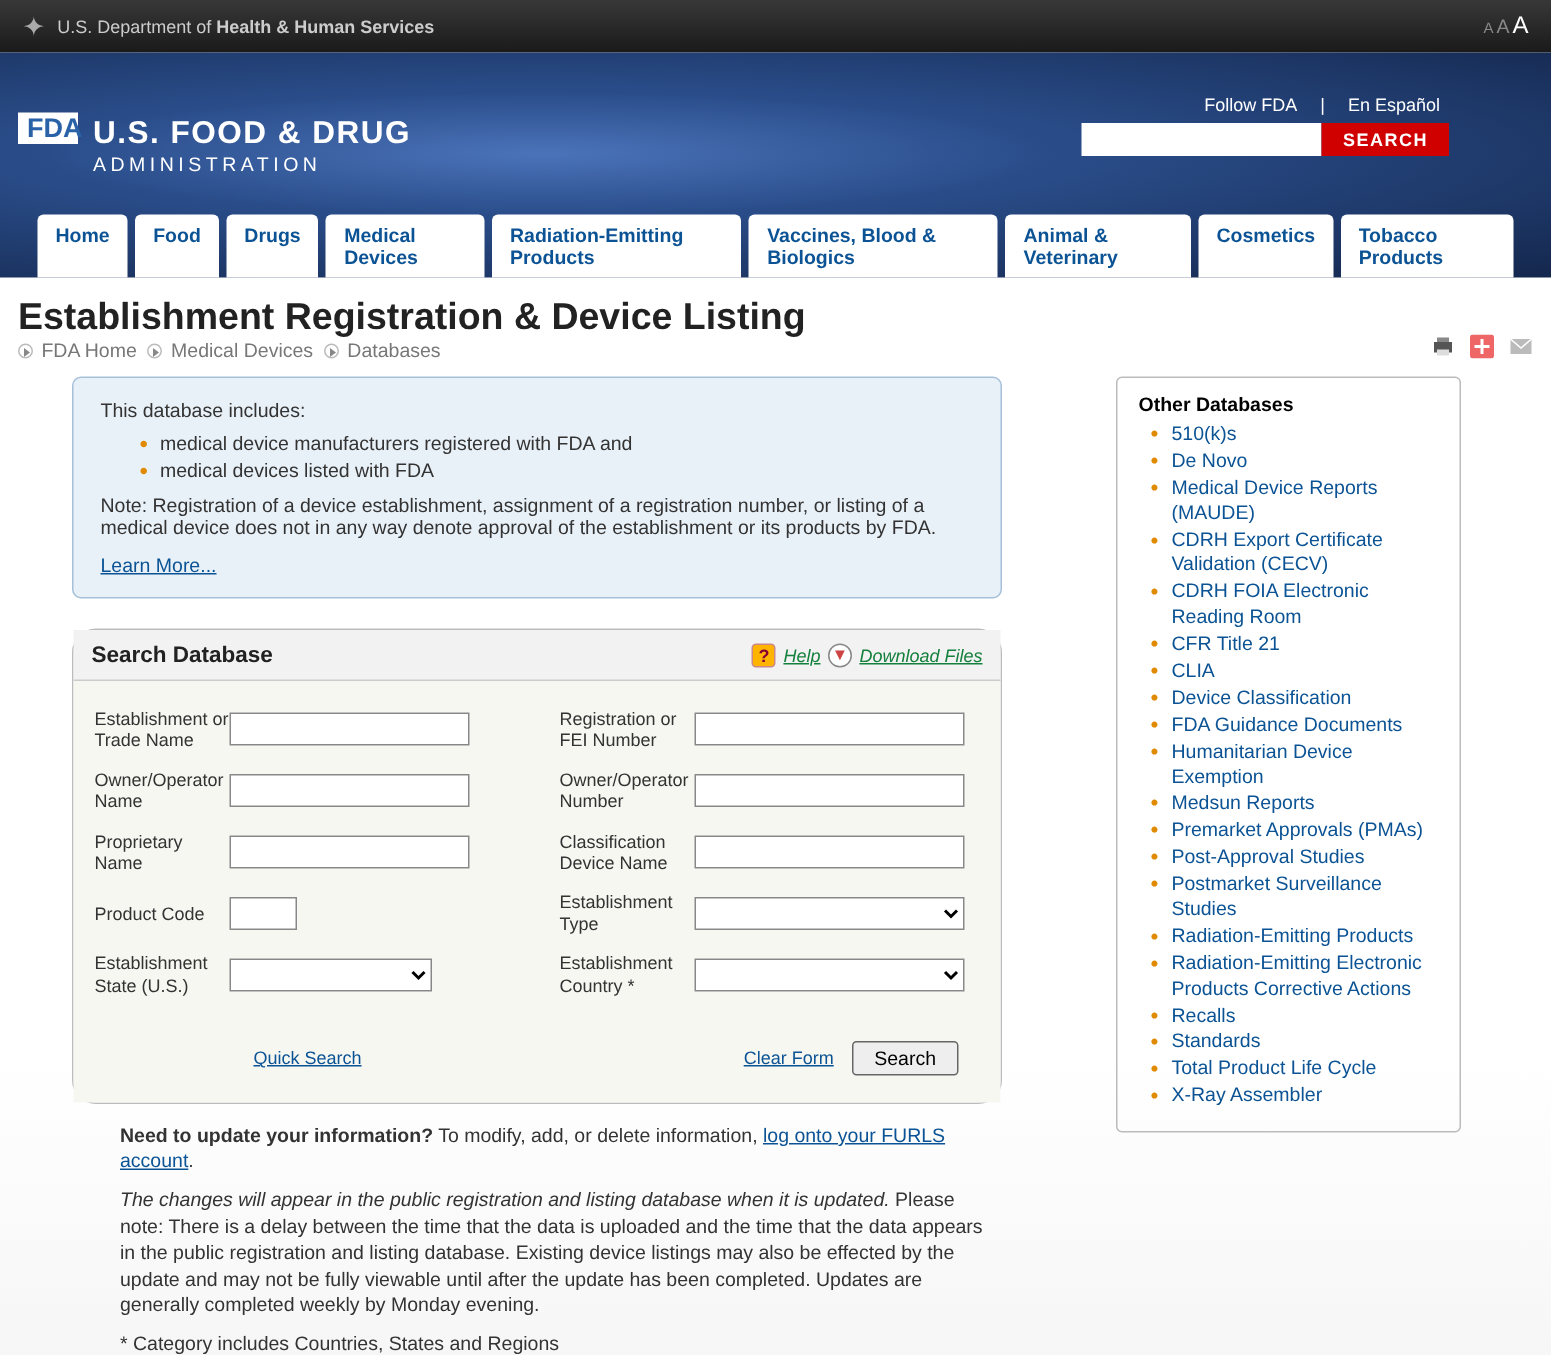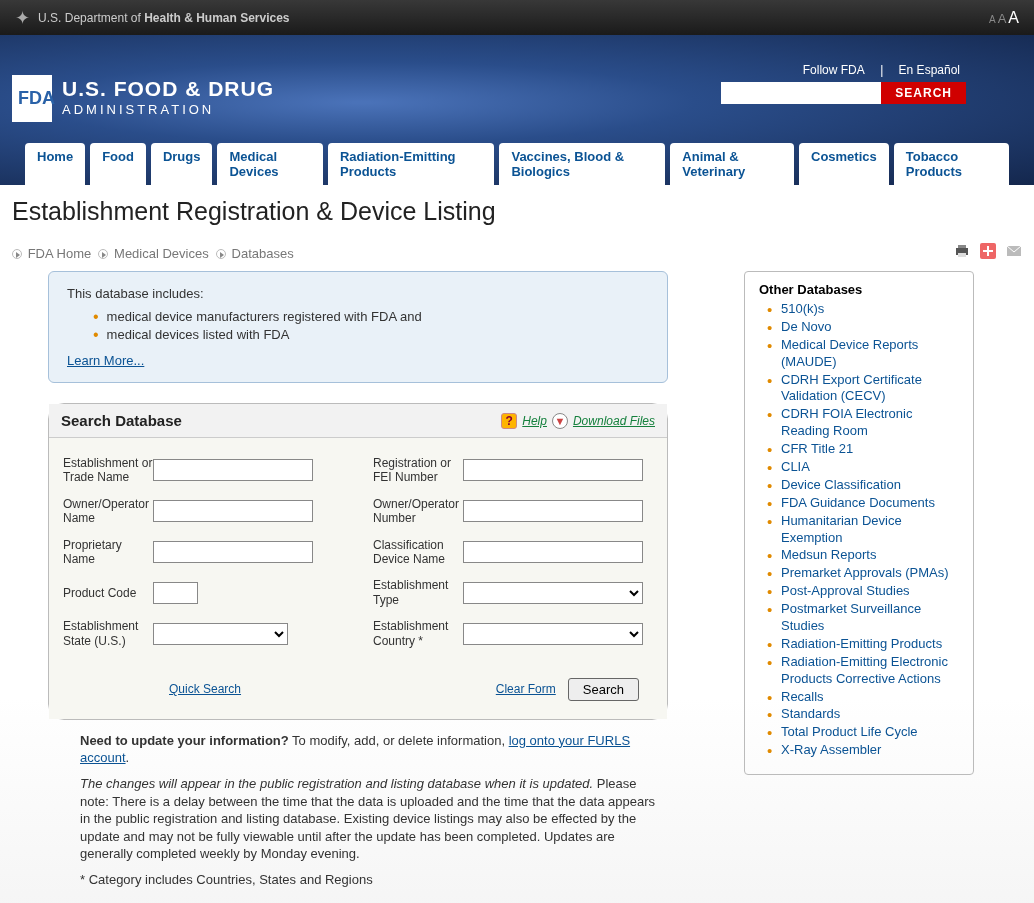--- a/index.html
+++ b/index.html
@@ -12,37 +12,37 @@
 .hhs-seal { color: #aaa; font-size: 18px; }
 .topbar-right { color: #999; }
 .font-a { color: #888; margin-left: 2px; }
 .font-a.a1 { font-size: 10px; }
 .font-a.a2 { font-size: 13px; }
 .font-a.a3 { font-size: 16px; color: #fff; }
 
 
 .banner { background: radial-gradient(ellipse at 35% 45%, #4a72b8 1%, #2a4d8a 35%, #14274d 100%); height: 150px; position: relative; color: #fff; }
 .logo-block { position: absolute; top: 40px; left: 12px; display: flex; align-items: flex-start; gap: 10px; }
-.logo-box { background: #fff; color: #2a62a8; font-weight: bold; font-size: 18px; padding: 13px 6px; width: 40px; text-align: center; }
+.logo-box { background: #fff; color: #2a62a8; font-weight: bold; font-size: 18px; padding: 0 6px; width: 40px; text-align: center; }
 .logo-title { font-size: 21px; font-weight: bold; letter-spacing: 1px; line-height: 1.1; padding-top: 2px; }
 .logo-sub { font-size: 13px; letter-spacing: 3px; font-weight: normal; margin-top: 2px; }
 .banner-right { position: absolute; top: 28px; right: 68px; text-align: right; }
 .follow-row { font-size: 12px; margin-bottom: 5px; color: #fff; }
 .follow-row span { margin: 0 6px; }
 .search-row { display: flex; }
 .search-row input { width: 160px; height: 22px; border: none; padding: 2px 4px; font-size: 12px; }
 .search-btn { background: #d00000; color: #fff; border: none; font-weight: bold; font-size: 12px; letter-spacing: 1px; padding: 0 14px; height: 22px; cursor: pointer; }
 
 
 .nav { position: absolute; bottom: 0; left: 0; right: 0; display: flex; gap: 5px; padding: 0 25px; }
 .nav a { background: #fff; color: #0b5394; font-weight: bold; font-size: 13px; padding: 6px 12px; border-radius: 4px 4px 0 0; text-decoration: none; }
 
 
 .main { padding: 12px 12px 20px 12px; background: linear-gradient(to bottom, #fff 0, #fff 70%, #f5f5f5 100%); }
-.page-title { font-size: 25px; font-weight: normal; color: #222; margin-bottom: 20px; }
+.page-title { font-size: 25px; font-weight: bold; color: #222; margin-bottom: 0; }
 .breadcrumbs { color: #777; font-size: 13px; margin-bottom: 10px; }
 .bc-chev { display: inline-block; width: 10px; height: 10px; border: 1px solid #bbb; border-radius: 50%; position: relative; top: 1px; margin-right: 2px; }
 .bc-chev::after { content: ""; position: absolute; left: 3px; top: 2px; width: 0; height: 0; border-top: 3px solid transparent; border-bottom: 3px solid transparent; border-left: 4px solid #888; }
 .page-actions { float: right; display: flex; gap: 10px; margin-top: -28px; }
 .act-icon { width: 16px; height: 16px; }
 
 .two-col { display: flex; gap: 76px; margin-top: 8px; }
 .left-col { width: 620px; margin-left: 36px; }
 .right-col { width: 230px; }
 
@@ -155,20 +155,21 @@
 
   <div class="two-col">
     <div class="left-col">
 
       <div class="info-box">
         <div>This database includes:</div>
         <ul>
           <li>medical device manufacturers registered with FDA and</li>
           <li>medical devices listed with FDA</li>
         </ul>
+        <div>Note: Registration of a device establishment, assignment of a registration number, or listing of a medical device does not in any way denote approval of the establishment or its products by FDA.</div>
         <div style="margin-top:10px"><a href="#">Learn More...</a></div>
       </div>
 
       <div class="search-panel">
         <div class="sp-header">
           <div class="sp-title">Search Database</div>
           <div class="sp-links">
             <span class="help-icon">?</span>
             <a href="#">Help</a>
             <span class="dl-icon">▼</span>

